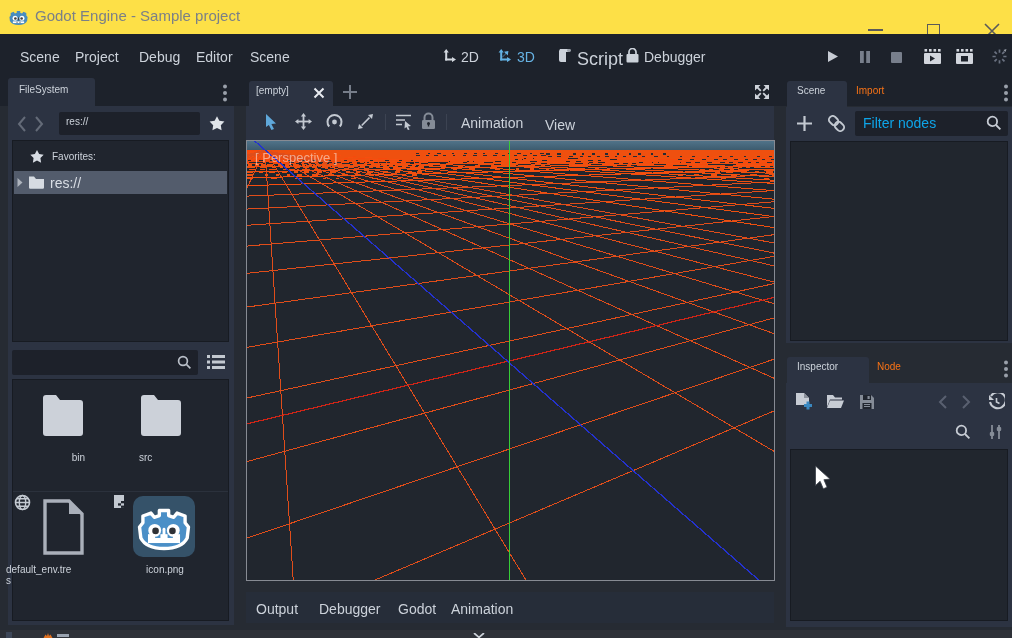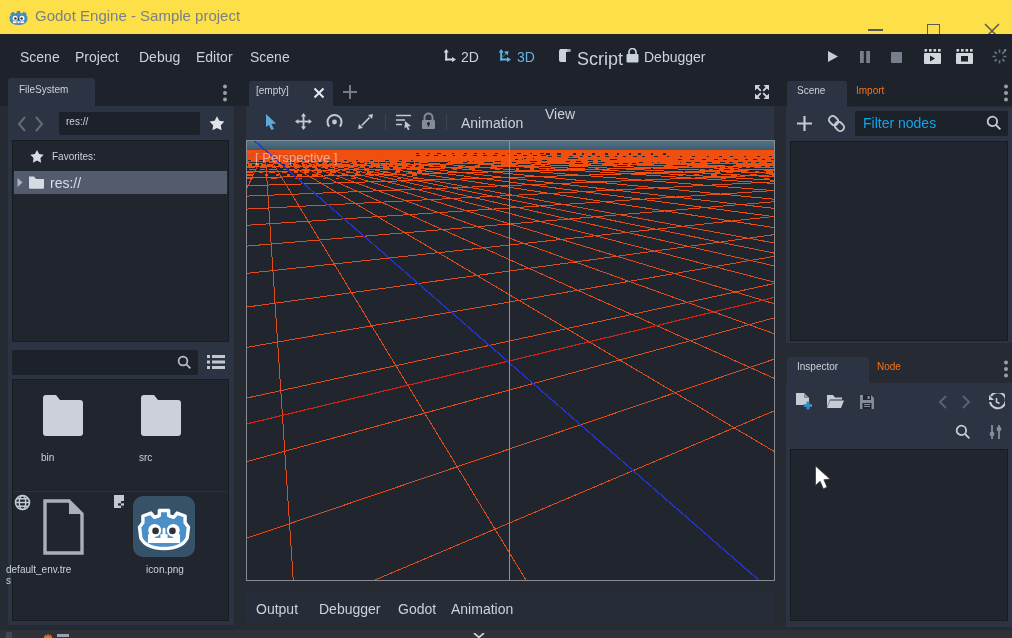--- a/index.html
+++ b/index.html
@@ -157,21 +157,21 @@
     </g>
   </svg>
 
 <div class="abs" style="left:12px;top:379px;width:217px;height:242px;background:#20252e;border:1px solid #171b22"></div>
 <svg class="abs" style="left:41px;top:394px" width="44" height="43" viewBox="0 0 44 43">
     <path d="M2 4 a3 3 0 0 1 3-3 h10 l4 5 h20 a3 3 0 0 1 3 3 v30 a3 3 0 0 1-3 3 H5 a3 3 0 0 1-3-3z" fill="#ccd1d9"></path>
   </svg>
 <svg class="abs" style="left:139px;top:394px" width="44" height="43" viewBox="0 0 44 43">
     <path d="M2 4 a3 3 0 0 1 3-3 h10 l4 5 h20 a3 3 0 0 1 3 3 v30 a3 3 0 0 1-3 3 H5 a3 3 0 0 1-3-3z" fill="#ccd1d9"></path>
   </svg>
-<div class="abs t" style="left:41px;top:452px;width:44px;text-align:left">bin</div>
+<div class="abs t" style="left:41px;top:452px;width:44px;text-align:right">bin</div>
 <div class="abs t" style="left:139px;top:452px;width:44px;text-align:left">src</div>
 <div class="abs" style="left:13px;top:491px;width:215px;height:1px;background:#2b313c"></div>
 
 <svg class="abs" style="left:42px;top:498px" width="43" height="58" viewBox="0 0 43 58">
     <path d="M3 3h24l13 13v39H3z" fill="none" stroke="#aab0ba" stroke-width="3.4"></path>
     <path d="M27 3l13 13H27z" fill="#aab0ba"></path>
   </svg>
 <svg class="abs" style="left:14px;top:494px" width="17" height="17" viewBox="0 0 17 17">
     <circle cx="8.5" cy="8.5" r="7" fill="none" stroke="#c3c9d1" stroke-width="1.6"></circle>
     <ellipse cx="8.5" cy="8.5" rx="3.2" ry="7" fill="none" stroke="#c3c9d1" stroke-width="1.4"></ellipse>
@@ -249,21 +249,21 @@
     <path d="M10 8l6 5-3 .4 1.6 3-1.7.7-1.5-3.1-1.9 1.6z" fill="#c3c9d1"></path>
   </svg>
 <svg class="abs" style="left:421px;top:112px" width="15" height="18" viewBox="0 0 15 18">
     <path d="M3.5 8V5.5a4 4 0 0 1 8 0V8" fill="none" stroke="#858c97" stroke-width="2"></path>
     <rect x="1" y="8" width="13" height="9" rx="1.2" fill="#858c97"></rect>
     <circle cx="7.5" cy="11.5" r="1.5" fill="#20252e"></circle>
     <rect x="6.8" y="11.5" width="1.4" height="3" fill="#20252e"></rect>
   </svg>
 <div class="abs" style="left:446px;top:114px;width:1px;height:16px;background:#3c4352"></div>
 <div class="abs t" style="left:461px;top:115px;font-size:14px">Animation</div>
-<div class="abs t" style="left:545px;top:106px;font-size:14px">View</div>
+<div class="abs t" style="left:545px;top:117px;font-size:14px">View</div>
 
 <div class="abs" style="left:246px;top:140px;width:529px;height:441px;background:#21262e">
 <svg width="529" height="441" viewBox="0 0 529 441" style="position:absolute;left:0;top:0">
 <defs>
         <linearGradient id="sky" x1="0" y1="0" x2="0" y2="1">
           <stop offset="0" stop-color="#507389"></stop>
           <stop offset="1" stop-color="#3c5a6d"></stop>
         </linearGradient>
         <clipPath id="vp">
           <rect x="1" y="1" width="527" height="439"></rect>

